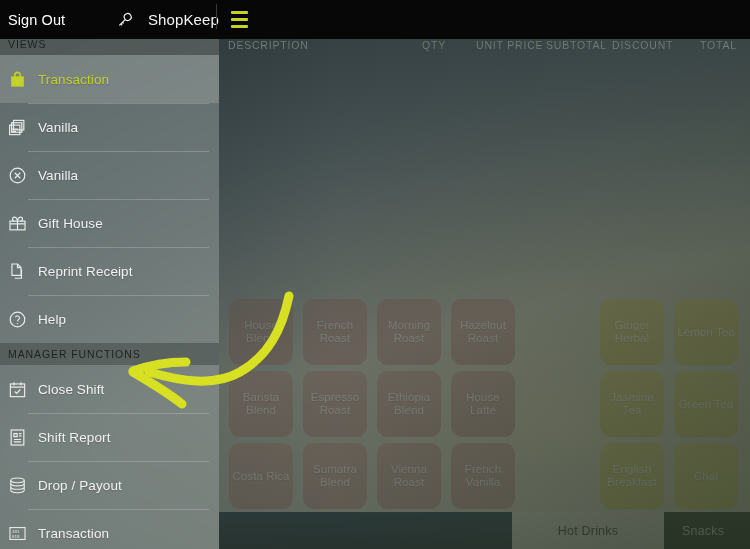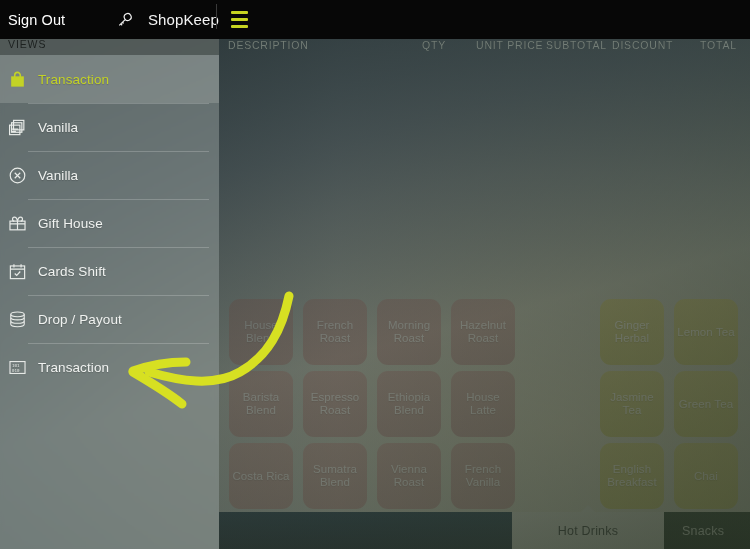--- a/index.html
+++ b/index.html
@@ -243,34 +243,66 @@
     <div class="nav-item">
       <span class="ico">
         <svg viewBox="0 0 24 24" fill="none" stroke="#e8ebe8" stroke-width="1.5">
             <rect x="2.5" y="9" width="19" height="11"></rect>
             <path d="M2.5 12.5h19M12 9v11M8 9c-3 0-3-5 0-5s4 5 4 5M16 9c3 0 3-5 0-5s-4 5-4 5"></path>
           </svg>
       </span>
       <span>Gift House</span>
     </div>
 
-
-
-
+    <div class="nav-item">
+      <span class="ico">
+        <svg viewBox="0 0 24 24" fill="none" stroke="#e8ebe8" stroke-width="1.5">
+            <path d="M5 2.5h7l4.5 4.5v10H5z"></path>
+            <path d="M12 2.5V7h4.5"></path>
+            <path d="M8.5 20.5h8.5V9"></path>
+          </svg>
+      </span>
+      <span>Reprint Receipt</span>
+    </div>
+
+
+    <div class="nav-item">
+      <span class="ico">
+        <svg viewBox="0 0 24 24" fill="none" stroke="#e8ebe8" stroke-width="1.5">
+            <circle cx="12" cy="12" r="9.2"></circle>
+            <path d="M9.4 9.2a2.7 2.7 0 015.2 1c0 1.8-2.6 2.2-2.6 4"></path>
+            <circle cx="12" cy="17.2" r=".9" fill="#e8ebe8" stroke="none"></circle>
+          </svg>
+      </span>
+      <span>Help</span>
+    </div>
+
+    <div class="sec-head">
+      <span>MANAGER FUNCTIONS</span>
+    </div>
 
     <div class="nav-item">
       <span class="ico">
         <svg viewBox="0 0 24 24" fill="none" stroke="#e8ebe8" stroke-width="1.5">
             <rect x="3" y="5" width="18" height="16"></rect>
             <path d="M3 9h18M7.5 2.8v4M16.5 2.8v4M8.5 14.5l2.5 2.5 4.5-5"></path>
           </svg>
       </span>
-      <span>Cards Shift</span>
-    </div>
-
+      <span>Close Shift</span>
+    </div>
+
+    <div class="nav-item">
+      <span class="ico">
+        <svg viewBox="0 0 24 24" fill="none" stroke="#e8ebe8" stroke-width="1.5">
+            <rect x="4" y="2.5" width="16" height="19"></rect>
+            <path d="M7.5 7h4v4h-4zM14 7h3M14 10h3M7.5 14.5h9M7.5 17.5h9"></path>
+          </svg>
+      </span>
+      <span>Shift Report</span>
+    </div>
 
 
     <div class="nav-item">
       <span class="ico">
         <svg viewBox="0 0 24 24" fill="none" stroke="#e8ebe8" stroke-width="1.4">
             <ellipse cx="12" cy="5.5" rx="8.5" ry="3"></ellipse>
             <path d="M3.5 5.5v4c0 1.7 3.8 3 8.5 3s8.5-1.3 8.5-3v-4"></path>
             <path d="M3.5 9.8v4c0 1.7 3.8 3 8.5 3s8.5-1.3 8.5-3v-4"></path>
             <path d="M3.5 14.1v4c0 1.7 3.8 3 8.5 3s8.5-1.3 8.5-3v-4"></path>
           </svg>

